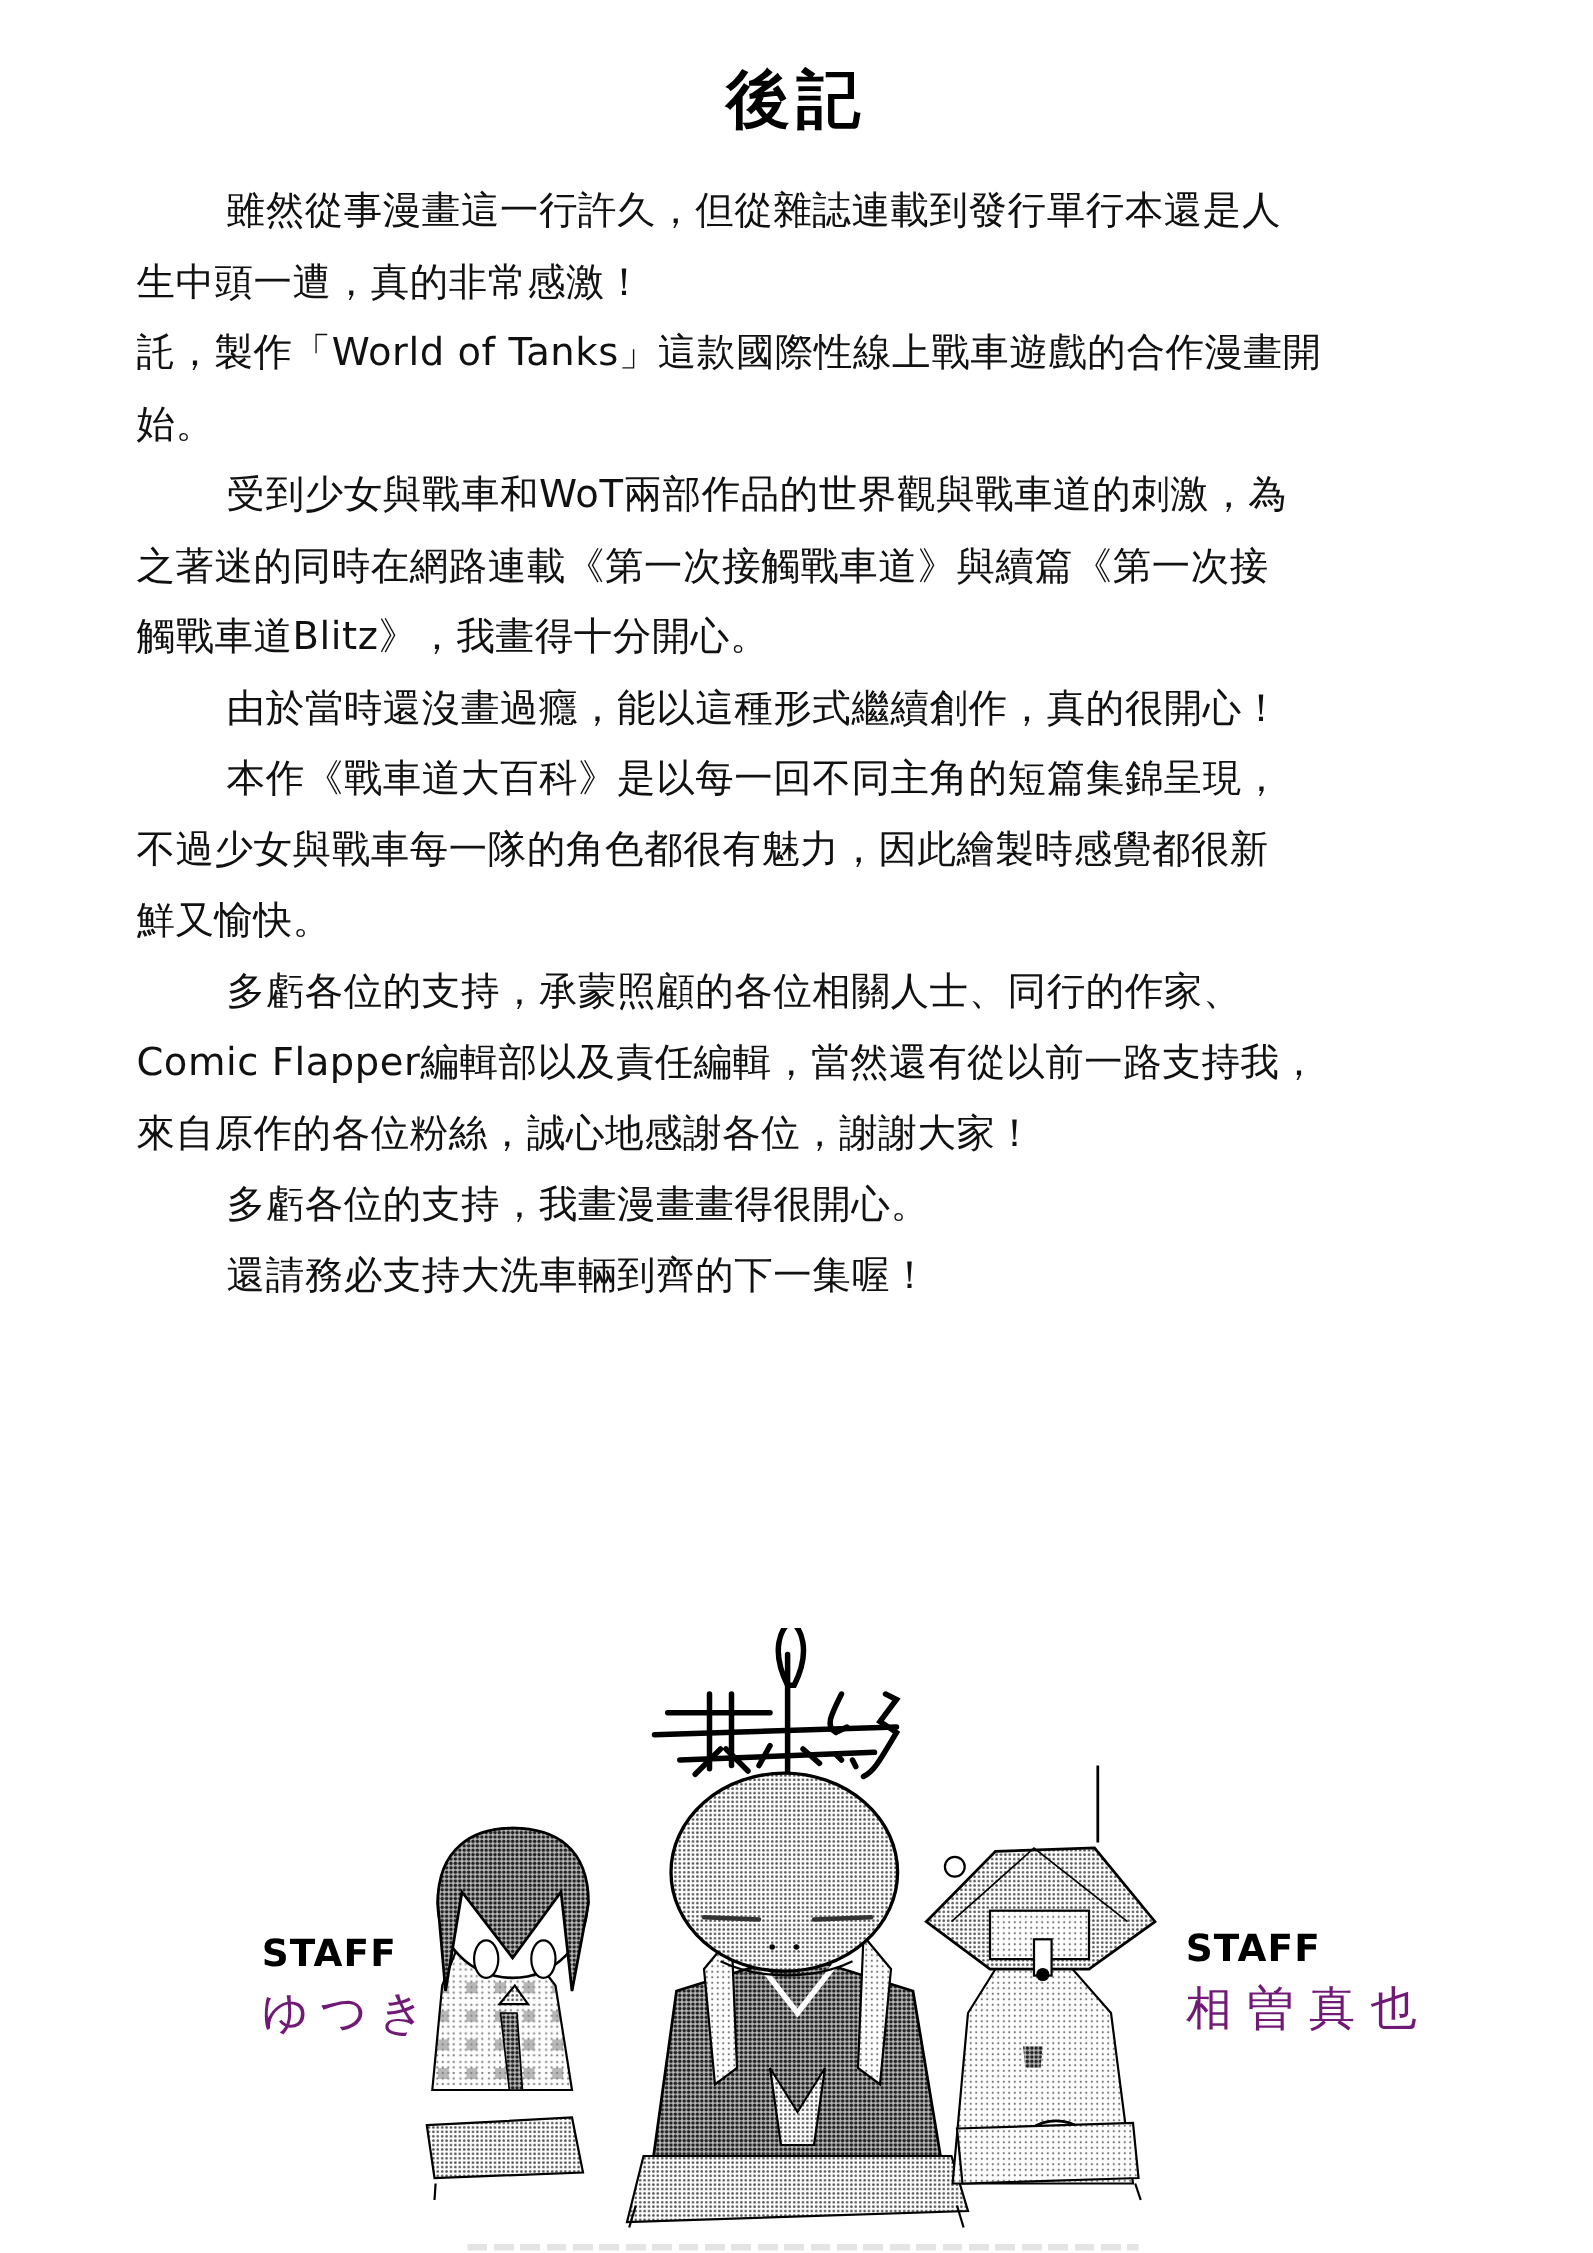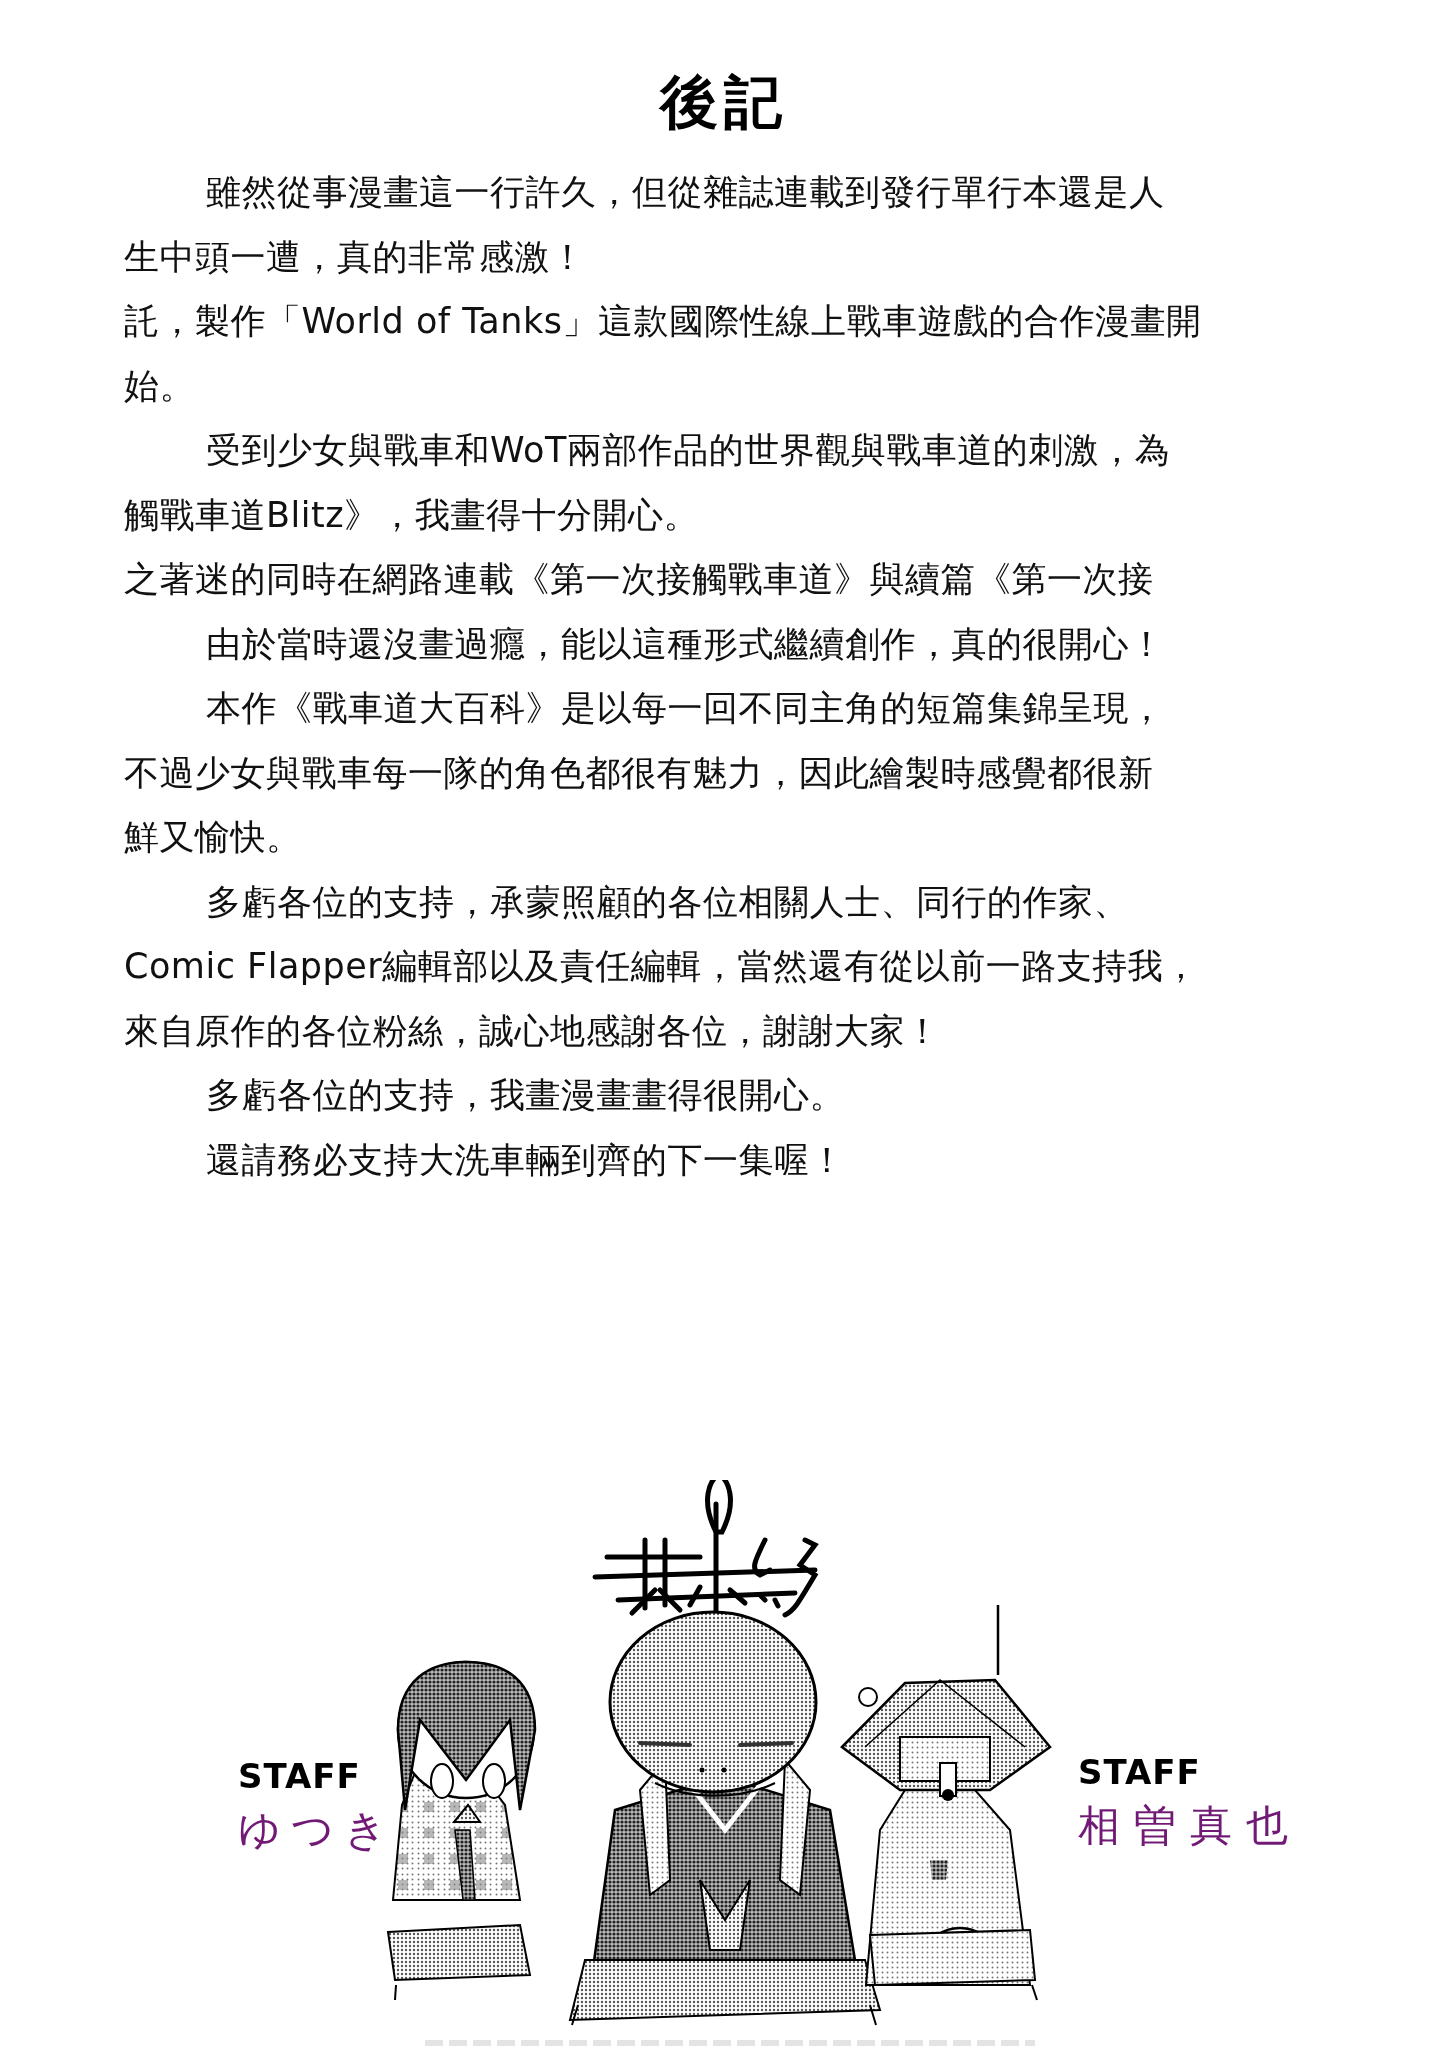--- a/index.html
+++ b/index.html
@@ -1,18 +1,18 @@
 <!DOCTYPE html>
 <html><head>
 <meta charset="utf-8">
 <style>
   html, body { margin: 0; padding: 0; background: #ffffff; }
   body { width: 1448px; height: 2048px; position: relative; overflow: hidden;
          font-family: "DejaVu Sans", "Liberation Sans", sans-serif; color: #111; }
-  .title { position: absolute; top: 64px; left: 0; width: 1448px; text-align: center;
+  .title { position: absolute; top: 52px; left: 0; width: 1448px; text-align: center;
            font-size: 58px; font-weight: bold; letter-spacing: 6px; color: #000; }
   .body-text { position: absolute; top: 160px; left: 124px; width: 1200px; }
   .line { font-size: 35px; line-height: 64.5px; height: 64.5px; white-space: nowrap;
           letter-spacing: 0.5px; color: #111; }
   .indent { padding-left: 82px; }
   .art { position: absolute; left: 0; top: 1480px; width: 1448px; height: 560px; }
   .staff { position: absolute; text-align: left; }
   .staff .role { font-family: "DejaVu Sans", sans-serif; font-weight: bold; font-size: 34px;
                  letter-spacing: 1px; color: #000000; }
   .staff .name { font-size: 42px; letter-spacing: 10px; color: #701a75; margin-top: 6px; }
@@ -23,22 +23,22 @@
 <body>
 
 <div class="title">後記</div>
 
 <div class="body-text">
   <div class="line indent">雖然從事漫畫這一行許久，但從雜誌連載到發行單行本還是人</div>
   <div class="line">生中頭一遭，真的非常感激！</div>
   <div class="line">託，製作「World of Tanks」這款國際性線上戰車遊戲的合作漫畫開</div>
   <div class="line">始。</div>
   <div class="line indent">受到少女與戰車和WoT兩部作品的世界觀與戰車道的刺激，為</div>
+  <div class="line">之著迷的同時在網路連載《第一次接觸戰車道》與續篇《第一次接</div>
   <div class="line">觸戰車道Blitz》，我畫得十分開心。</div>
-  <div class="line">之著迷的同時在網路連載《第一次接觸戰車道》與續篇《第一次接</div>
   <div class="line indent">由於當時還沒畫過癮，能以這種形式繼續創作，真的很開心！</div>
   <div class="line indent">本作《戰車道大百科》是以每一回不同主角的短篇集錦呈現，</div>
   <div class="line">不過少女與戰車每一隊的角色都很有魅力，因此繪製時感覺都很新</div>
   <div class="line">鮮又愉快。</div>
   <div class="line indent">多虧各位的支持，承蒙照顧的各位相關人士、同行的作家、</div>
   <div class="line">Comic Flapper編輯部以及責任編輯，當然還有從以前一路支持我，</div>
   <div class="line">來自原作的各位粉絲，誠心地感謝各位，謝謝大家！</div>
   <div class="line indent">多虧各位的支持，我畫漫畫畫得很開心。</div>
   <div class="line indent">還請務必支持大洗車輛到齊的下一集喔！</div>
 </div>

